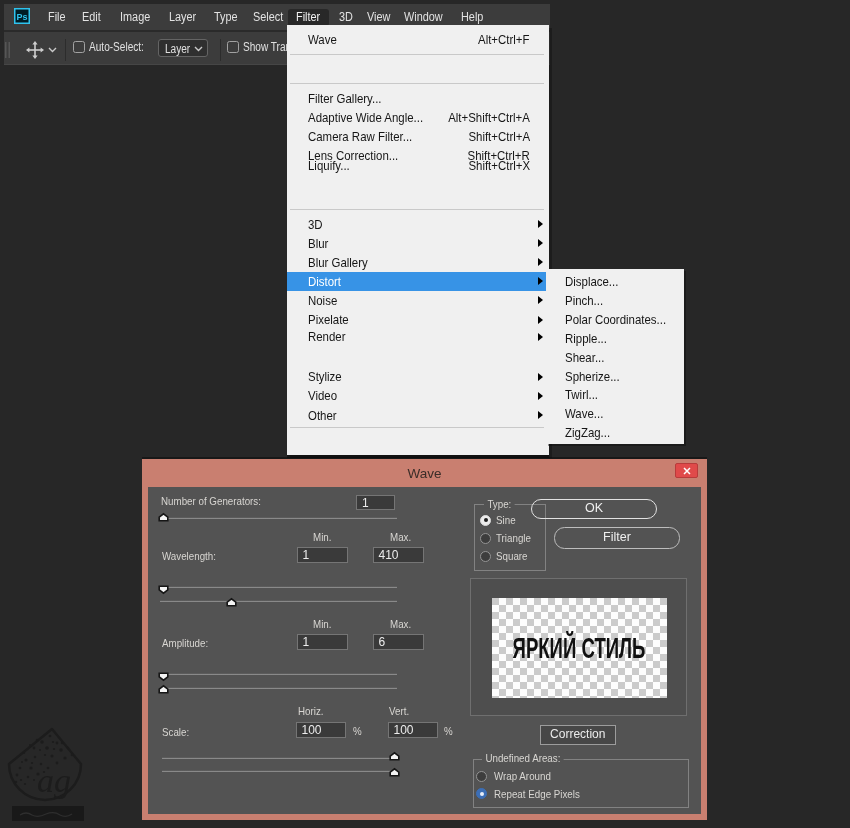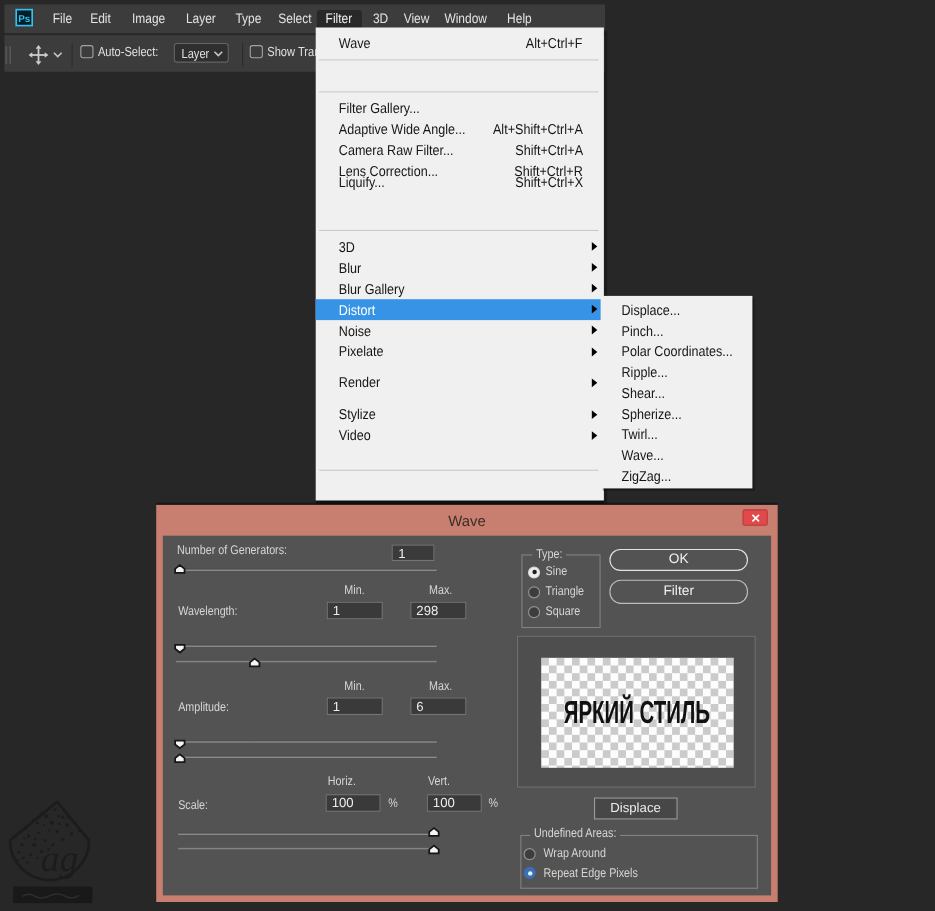--- a/index.html
+++ b/index.html
@@ -185,30 +185,34 @@
       <span class="arr"></span>
     </div>
   <div class="mrow" style="top:265.9px">
       <span class="lab">Noise</span>
       <span class="arr"></span>
     </div>
   <div class="mrow" style="top:285px">
       <span class="lab">Pixelate</span>
       <span class="arr"></span>
     </div>
-  <div class="mrow" style="top:313px">
+  <div class="mrow" style="top:302px">
       <span class="lab">Render</span>
       <span class="arr"></span>
     </div>
   <div class="mrow" style="top:342.3px">
       <span class="lab">Stylize</span>
       <span class="arr"></span>
     </div>
   <div class="mrow" style="top:361.4px">
       <span class="lab">Video</span>
+      <span class="arr"></span>
+    </div>
+  <div class="mrow" style="top:380.5px">
+      <span class="lab">Other</span>
       <span class="arr"></span>
     </div>
   <div class="msep" style="top:401.5px"></div>
 </div>
 
 <div class="abs" id="submenu">
   <div class="srow" style="top:3.5px">Displace...</div>
   <div class="srow" style="top:22.4px">Pinch...</div>
   <div class="srow" style="top:41.3px">Polar Coordinates...</div>
   <div class="srow" style="top:60.2px">Ripple...</div>
@@ -231,21 +235,21 @@
     <div class="dlab" style="left:13px;top:8px">Number of Generators:</div>
     <div class="dinput" style="left:208px;top:8px;width:39px;height:15px">1</div>
     <div class="sline" style="left:14px;top:30px;width:235px"></div>
     <svg style="left:10px;top:26px" width="11" height="9" viewBox="0 0 11 9">
       <path d="M1.2 7.8 L1.2 4.2 L5.5 0.8 L9.8 4.2 L9.8 7.8 Z" fill="#f4f4f4" stroke="#161616" stroke-width="1.6"></path>
     </svg>
     <div class="dlab" style="left:164.5px;top:44px">Min.</div>
     <div class="dlab" style="left:241.5px;top:44px">Max.</div>
     <div class="dlab" style="left:13.5px;top:63px">Wavelength:</div>
     <div class="dinput" style="left:148.5px;top:60px;width:51px;height:16px">1</div>
-    <div class="dinput" style="left:224.5px;top:60px;width:51px;height:16px">298</div>
+    <div class="dinput" style="left:224.5px;top:60px;width:51px;height:16px">410</div>
     <div class="sline" style="left:12px;top:99px;width:237px"></div>
     <svg style="left:10px;top:98px" width="11" height="9" viewBox="0 0 11 9">
       <path d="M1.2 1.2 L9.8 1.2 L9.8 4.8 L5.5 8.2 L1.2 4.8 Z" fill="#f4f4f4" stroke="#161616" stroke-width="1.6"></path>
     </svg>
     <div class="sline" style="left:12px;top:112.5px;width:237px"></div>
     <svg style="left:77.5px;top:110.5px" width="11" height="9" viewBox="0 0 11 9">
       <path d="M1.2 7.8 L1.2 4.2 L5.5 0.8 L9.8 4.2 L9.8 7.8 Z" fill="#f4f4f4" stroke="#161616" stroke-width="1.6"></path>
     </svg>
     <div class="dlab" style="left:164.5px;top:131px">Min.</div>
     <div class="dlab" style="left:241.5px;top:131px">Max.</div>
@@ -279,28 +283,28 @@
     <div class="grp" style="left:326px;top:17px;width:69.5px;height:64.5px"></div>
     <div class="grplab" style="left:336px;top:10.5px">Type:</div>
     <div class="radio" style="left:332px;top:27.5px;background:#ececec;border-color:#dadada"></div>
     <div class="abs" style="left:335.5px;top:31px;width:4px;height:4px;border-radius:50%;background:#1e1e1e"></div>
     <div class="dlab" style="left:348px;top:26.5px">Sine</div>
     <div class="radio" style="left:332px;top:45.5px"></div>
     <div class="dlab" style="left:348px;top:44.5px">Triangle</div>
     <div class="radio" style="left:332px;top:63.5px"></div>
     <div class="dlab" style="left:348px;top:62.5px">Square</div>
 
-    <div class="pill" style="left:406px;top:11.5px;width:126px;height:20px;border:1.5px solid #e2e2e2;line-height:17px">OK</div>
+    <div class="pill" style="left:383px;top:11.5px;width:126px;height:20px;border:1.5px solid #e2e2e2;line-height:17px">OK</div>
     <div class="pill" style="left:406px;top:40px;width:126px;height:22px;border:1.3px solid #bdbdbd;line-height:19px">Filter</div>
 
     <div class="abs" style="left:321.5px;top:91px;width:217px;height:137.5px;background:#4e4e4e;border:1px solid #6f6f6f;box-sizing:border-box"></div>
     <div class="abs" style="left:343.5px;top:110.5px;width:175px;height:100px;background-image:conic-gradient(#fdfdfd 25%,#cbcbcb 0 50%,#fdfdfd 0 75%,#cbcbcb 0);background-size:14px 14px;"></div>
     <div class="abs" style="left:291px;top:110.5px;width:280px;height:100px;text-align:center;font-weight:bold;font-size:29px;line-height:100px;color:#111;filter:blur(0.5px);transform:scaleX(0.64);white-space:nowrap">ЯРКИЙ СТИЛЬ</div>
 
-    <div class="abs" style="left:392px;top:238px;width:75.5px;height:19.5px;background:#474747;border:1px solid #9c9c9c;box-sizing:border-box;text-align:center;font-size:12px;color:#ececec;line-height:17.5px">Displace</div>
+    <div class="abs" style="left:392px;top:238px;width:75.5px;height:19.5px;background:#474747;border:1px solid #9c9c9c;box-sizing:border-box;text-align:center;font-size:12px;color:#ececec;line-height:17.5px">Correction</div>
 
     <div class="grp" style="left:324.5px;top:271.5px;width:214.5px;height:47px"></div>
     <div class="grplab" style="left:334px;top:265px">Undefined Areas:</div>
     <div class="radio" style="left:328px;top:283.5px"></div>
     <div class="dlab" style="left:345.5px;top:283px">Wrap Around</div>
     <div class="radio" style="left:328px;top:301px;background:#3c6eb5;border-color:#3c6eb5"></div>
     <div class="abs" style="left:331.5px;top:304.5px;width:4px;height:4px;border-radius:50%;background:#e8eef8"></div>
     <div class="dlab" style="left:345.5px;top:300.5px">Repeat Edge Pixels</div>
   </div>
 </div>

